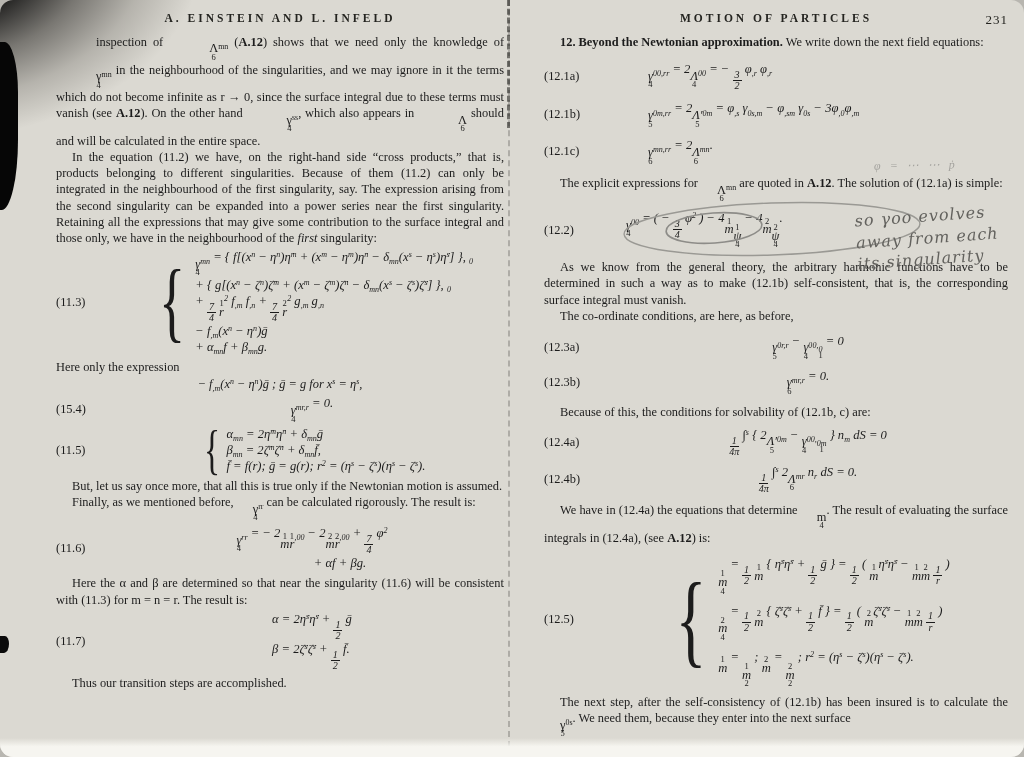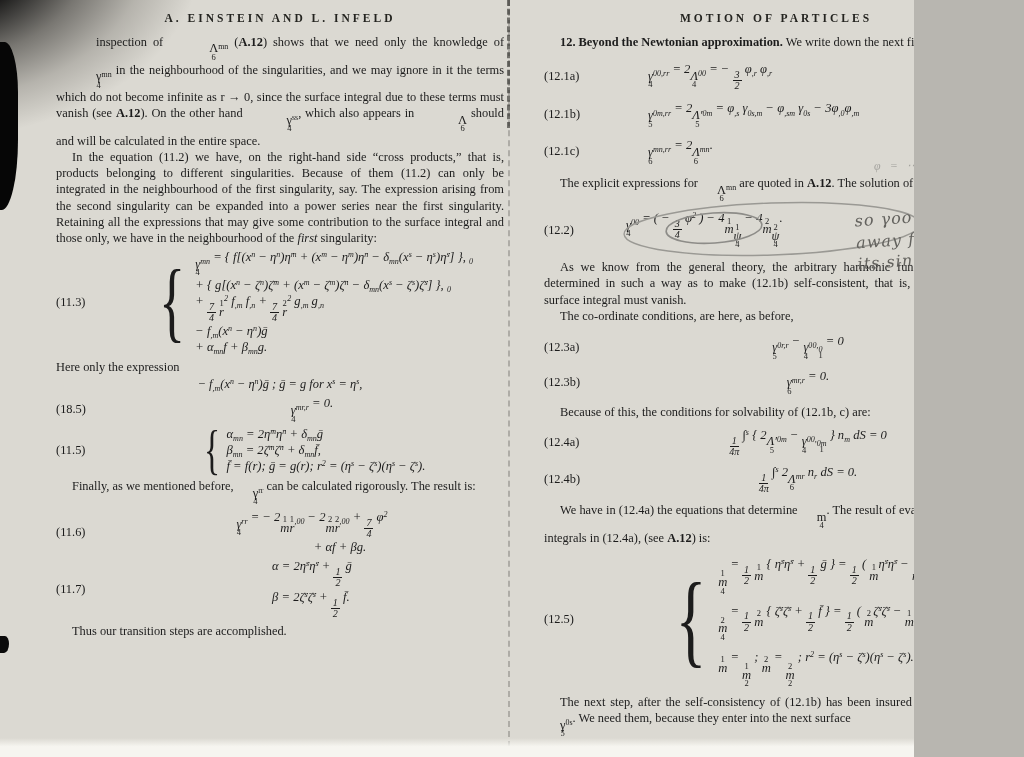--- a/index.html
+++ b/index.html
@@ -1,18 +1,18 @@
 <!DOCTYPE html>
 <html><head>
 <meta charset="utf-8">
 <style>
   html,body{margin:0;padding:0;background:#b8b6b0;}
-  .scan{position:relative;width:914px;height:757px;overflow:hidden;
+  .scan{position:relative;width:1024px;height:757px;overflow:hidden;
         background:#dbd9d2;
-        font-family:"Liberation Serif","DejaVu Serif",serif;color:#1c1c1c;}
+        font-family:"Liberation Serif","DejaVu Serif",serif;color:#1c1c1c;border-radius:13px;}
   
   .corner-shadow{position:absolute;left:0;top:0;width:460px;height:320px;pointer-events:none;
         background:radial-gradient(ellipse 310px 215px at -70px -50px,
           rgba(8,8,8,.95) 30%,rgba(40,38,35,.55) 52%,rgba(95,92,86,.30) 70%,rgba(120,117,110,0) 88%);}
   .edge-blob{position:absolute;left:-12px;top:42px;width:30px;height:168px;background:#060606;
         border-radius:0 45% 55% 0 / 0 30% 42% 0;}
   .edge-nick{position:absolute;left:0;top:636px;width:9px;height:17px;background:#0b0b0b;
         border-radius:0 60% 70% 0;}
   .gutter{position:absolute;left:508px;top:0;height:100%;border-left:2px dashed rgba(70,70,66,.30);}
   .gutter-top{position:absolute;left:507px;top:0;height:128px;border-left:3px dashed rgba(25,25,22,.55);}
@@ -111,21 +111,21 @@
           <span class="eqline">− f<sub>,m</sub>(x<sup>n</sup> − η<sup>n</sup>)ḡ</span>
           <span class="eqline">+ α<sub>mn</sub>f + β<sub>mn</sub>g.</span>
         </span>
       </span>
     </div>
 
     <p class="body">Here only the expression</p>
     <div class="center-line math">− f<sub>,m</sub>(x<sup>n</sup> − η<sup>n</sup>)ḡ ; ḡ = g for x<sup>s</sup> = η<sup>s</sup>,</div>
 
     <div class="eqrow">
-      <span class="eqlabel">(18.5)</span>
+      <span class="eqlabel">(15.4)</span>
       <span class="eqbody">
           <span class="eqline"><span class="un">
               <span>γ</span>
               <span class="unb">4</span>
             </span><sub>mr,r</sub> = 0.</span>
         </span>
     </div>
 
 
     <div class="eqrow">
@@ -133,20 +133,21 @@
       <span class="eqbody">
         <span class="brace b54">{</span>
         <span class="eqcol">
           <span class="eqline">α<sub>mn</sub> = 2η̇<sup>m</sup>η̇<sup>n</sup> + δ<sub>mn</sub>ḡ</span>
           <span class="eqline">β<sub>mn</sub> = 2ζ̇<sup>m</sup>ζ̇<sup>n</sup> + δ<sub>mn</sub>f̄,</span>
           <span class="eqline">f̄ = f(r); ḡ = g(r); r<sup>2</sup> = (η<sup>s</sup> − ζ<sup>s</sup>)(η<sup>s</sup> − ζ<sup>s</sup>).</span>
         </span>
       </span>
     </div>
 
+    <p class="body indent">But, let us say once more, that all this is true only if the Newtonian motion is assumed.</p>
     <p class="body indent">Finally, as we mentioned before, <span class="un">
           <span>γ</span>
           <span class="unb">4</span>
         </span><sub>rr</sub> can be calculated rigorously.  The result is:</p>
 
     <div class="eqrow">
       <span class="eqlabel">(11.6)</span>
       <span class="eqbody">
         <span class="eqcol" style="text-align:center;">
           <span class="eqline"><span class="un">
@@ -166,20 +167,21 @@
                 <span>r</span>
               </span><sub>,00</sub> + <span class="fr">
                 <span>7</span>
                 <span>4</span>
               </span> φ<sup>2</sup></span>
           <span class="eqline" style="padding-left:56px;">+ αf + βg.</span>
         </span>
       </span>
     </div>
 
+    <p class="body indent">Here the α and β are determined so that near the singularity (11.6) will be consistent with (11.3) for m = n = r.  The result is:</p>
 
     <div class="eqrow">
       <span class="eqlabel">(11.7)</span>
       <span class="eqbody">
         <span class="eqcol">
           <span class="eqline">α = 2η̇<sup>s</sup>η̇<sup>s</sup> + <span class="fr">
                 <span>1</span>
                 <span>2</span>
               </span> ḡ</span>
           <span class="eqline">β = 2ζ̇<sup>s</sup>ζ̇<sup>s</sup> + <span class="fr">

